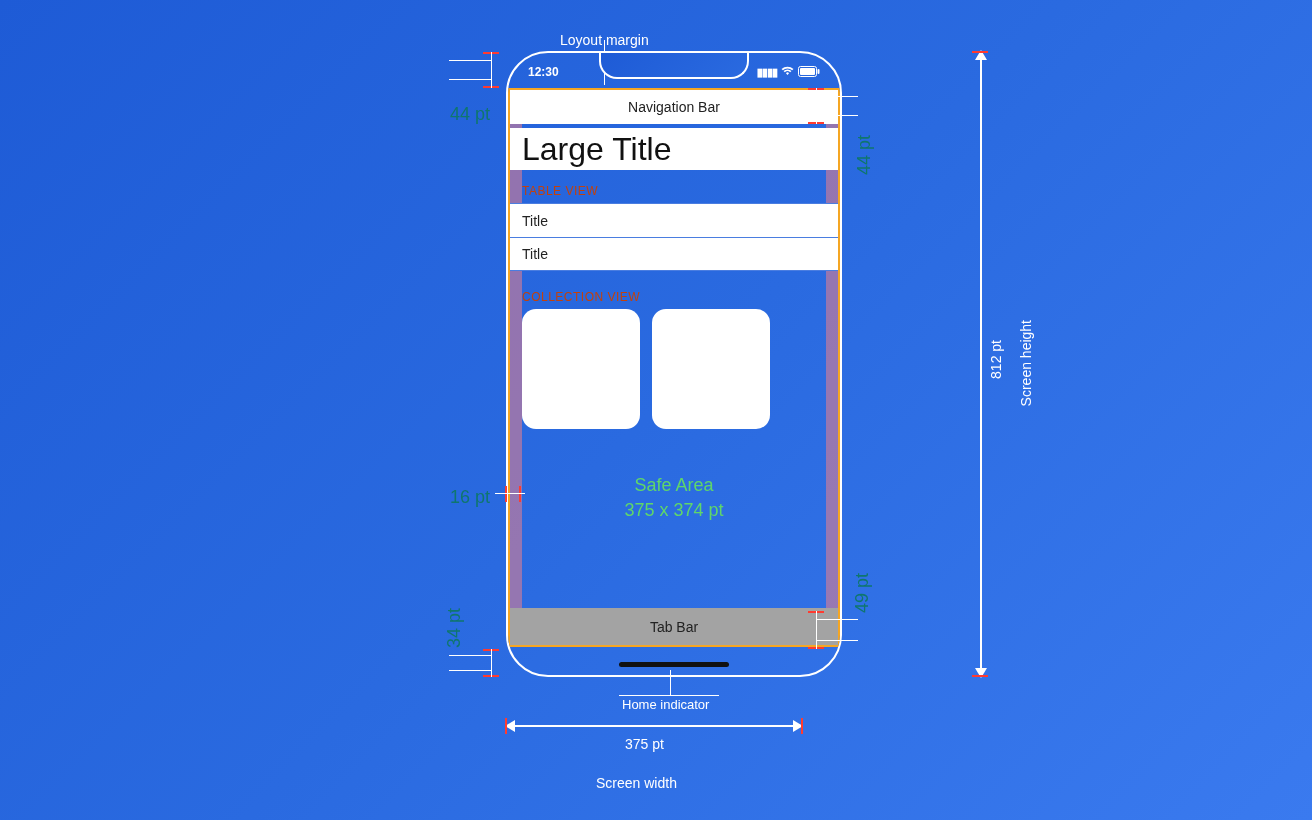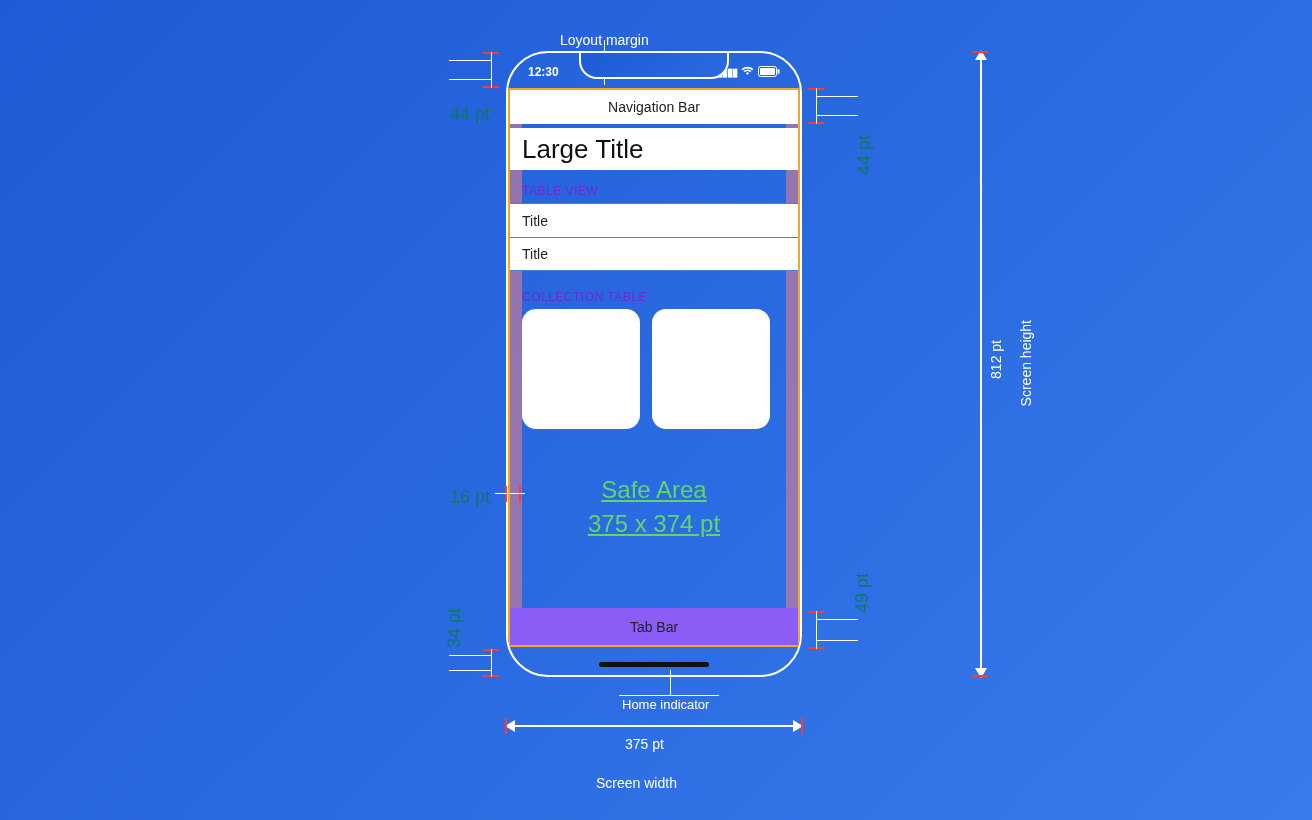--- a/index.html
+++ b/index.html
@@ -10,21 +10,21 @@
     font-family: -apple-system, "Helvetica Neue", Arial, sans-serif;
     position: relative;
     overflow: hidden;
   }
   .stage { position: absolute; inset: 0; }
 
   
   .phone {
     position: absolute;
     left: 506px; top: 51px;
-    width: 296px; height: 626px;
+    width: 336px; height: 626px;
     border: 2px solid #ffffff;
     border-radius: 42px;
     overflow: hidden;
   }
   .notch {
     position: absolute;
     top: -2px; left: 50%; transform: translateX(-50%);
     width: 150px; height: 28px;
     background: linear-gradient(135deg,#1e5bd6,#2a6ae0);
     border: 2px solid #fff;
@@ -52,48 +52,48 @@
   .margin-band.right { right: 2px; }
 
   .nav-bar {
     position: absolute; left: 2px; right: 2px; top: 37px; height: 34px;
     background: #fff; display: flex; align-items: center; justify-content: center;
     font-size: 14px; color: #222;
   }
   .large-title {
     position: absolute; left: 2px; right: 2px; top: 75px; height: 42px;
     background: #fff; display: flex; align-items: center;
-    padding: 0 12px; font-size: 26px; font-weight: 400; color: #111;
+    padding: 0 12px; font-size: 32px; font-weight: 400; color: #111;
   }
   .section-header {
-    position: absolute; left: 14px; color: #6d28d9; font-size: 12px; letter-spacing: 0.5px;
+    position: absolute; left: 14px; color: #c2410c; font-size: 12px; letter-spacing: 0.5px;
   }
   .sh1 { top: 131px; }
   .sh2 { top: 237px; }
   .table-row {
     position: absolute; left: 2px; right: 2px; height: 34px;
     background: #fff; border-top: 1px solid #4a7de0;
     display: flex; align-items: center; padding: 0 12px;
     font-size: 14px; color: #222;
   }
   .tr1 { top: 150px; }
   .tr2 { top: 184px; border-bottom: 1px solid #4a7de0;}
   .collection-row {
     position: absolute; left: 14px; top: 256px; display: flex; gap: 12px;
   }
   .card {
     width: 118px; height: 120px; background: #fff; border-radius: 14px;
   }
   .safe-label {
     position: absolute; left: 0; right: 0; top: 420px;
-    text-align: center; color: #5fd66a; font-size: 24px; line-height: 1.4; text-decoration: underline;
+    text-align: center; color: #5fd66a; font-size: 18px; line-height: 1.4;
   }
   .tab-bar {
     position: absolute; left: 2px; right: 2px; bottom: 30px; height: 37px;
-    background: #8b5cf6; display: flex; align-items: center; justify-content: center;
+    background: #a3a3a3; display: flex; align-items: center; justify-content: center;
     font-size: 14px; color: #222;
   }
   .home-indicator {
     position: absolute; left: 50%; transform: translateX(-50%);
     bottom: 8px; width: 110px; height: 5px; background: #111; border-radius: 3px;
   }
 
   
   .callout {
     position: absolute; color: #fff; font-size: 14px;
@@ -172,21 +172,21 @@
     <div class="margin-band right"></div>
     <div class="safe-outline"></div>
 
     <div class="nav-bar">Navigation Bar</div>
     <div class="large-title">Large Title</div>
 
     <div class="section-header sh1">TABLE VIEW</div>
     <div class="table-row tr1">Title</div>
     <div class="table-row tr2">Title</div>
 
-    <div class="section-header sh2">COLLECTION TABLE</div>
+    <div class="section-header sh2">COLLECTION VIEW</div>
     <div class="collection-row">
       <div class="card"></div>
       <div class="card"></div>
     </div>
 
     <div class="safe-label">
       <div>Safe Area</div>
       <div>375 x 374 pt</div>
     </div>
 

